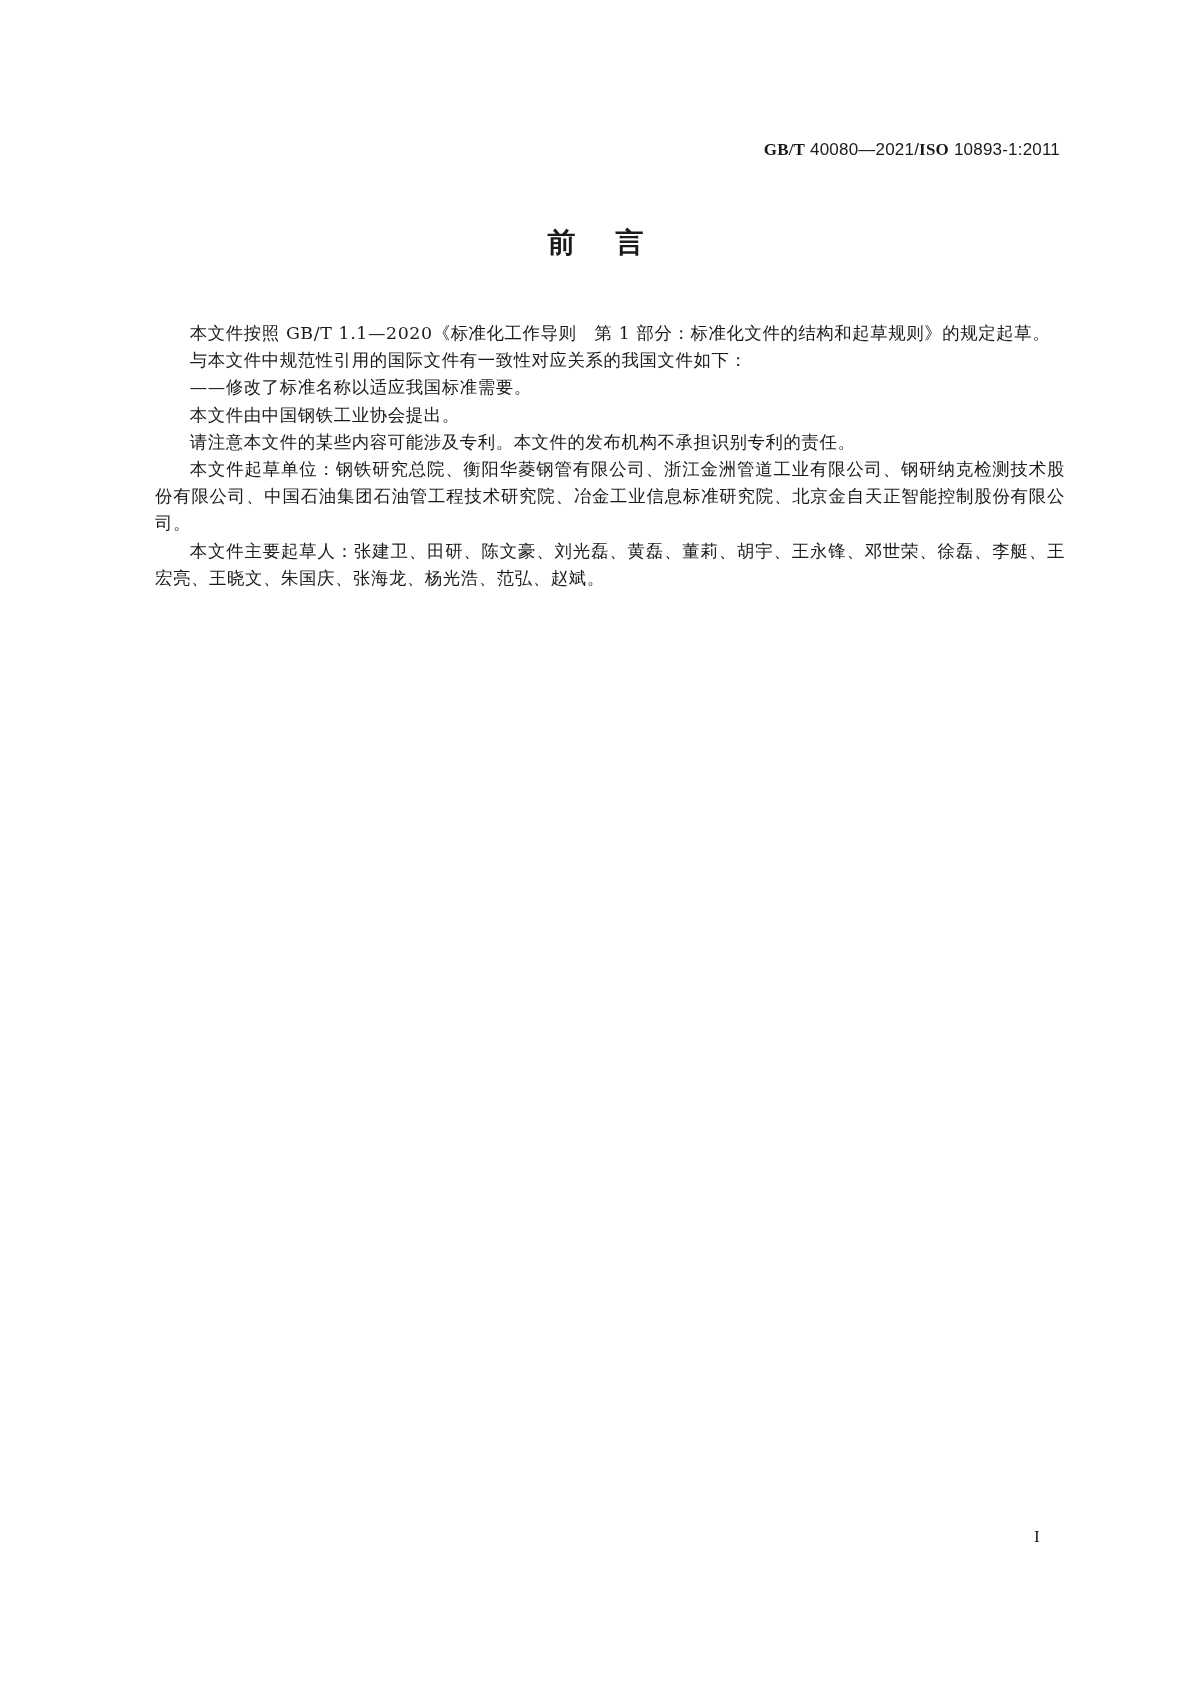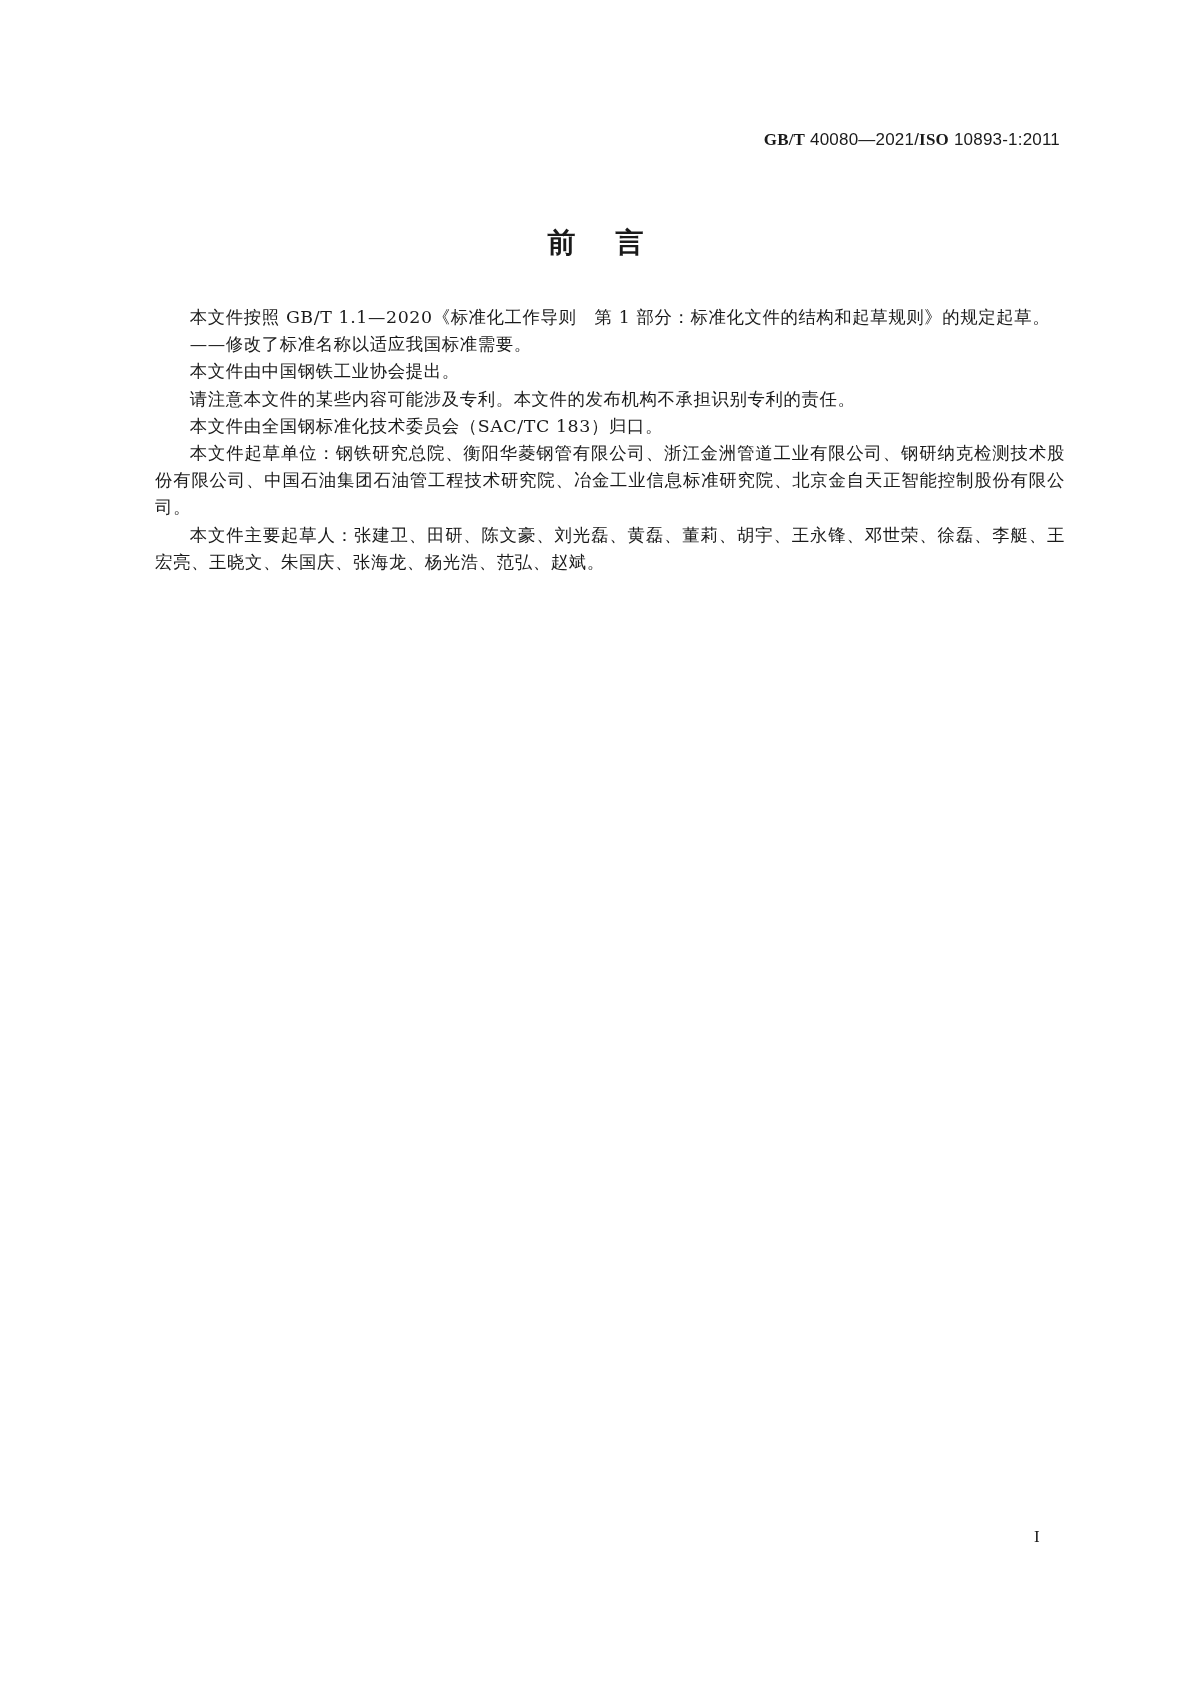--- a/index.html
+++ b/index.html
@@ -10,21 +10,21 @@
     body {
       width: 1191px;
       height: 1684px;
       position: relative;
       overflow: hidden;
       color: #1a1a1a;
       font-family: "DejaVu Serif", "Liberation Serif", serif;
     }
     .header-std {
       position: absolute;
-      top: 130px;
+      top: 140px;
       right: 131px;
       font-size: 17px;
       letter-spacing: 0.2px;
       white-space: nowrap;
       font-family: "Liberation Sans", "DejaVu Sans", sans-serif;
     }
     .header-std .b {
       font-weight: bold;
       font-family: "Liberation Serif", "DejaVu Serif", serif;
     }
@@ -35,21 +35,21 @@
       width: 1191px;
       text-align: center;
       font-size: 28px;
       font-weight: bold;
       letter-spacing: 40px;
       text-indent: 40px;
       font-family: "DejaVu Sans", sans-serif;
     }
     .body-text {
       position: absolute;
-      top: 304px;
+      top: 320px;
       left: 155px;
       width: 910px;
       font-size: 17.4px;
       line-height: 27.2px;
       letter-spacing: 0.6px;
     }
     .body-text p {
       margin: 0;
       text-align: justify;
       text-align-last: left;
@@ -67,21 +67,21 @@
 <body>
 
 <div class="header-std">
   <span class="b">GB/T</span><span> 40080—2021/</span><span class="b">ISO</span><span> 10893-1:2011</span>
 </div>
 
 <div class="title">前言</div>
 
 <div class="body-text">
   <p class="indent">本文件按照 GB/T 1.1—2020《标准化工作导则　第 1 部分：标准化文件的结构和起草规则》的规定起草。</p>
+  <p class="indent">与本文件中规范性引用的国际文件有一致性对应关系的我国文件如下：</p>
   <p class="indent">——修改了标准名称以适应我国标准需要。</p>
   <p class="indent">本文件由中国钢铁工业协会提出。</p>
   <p class="indent">请注意本文件的某些内容可能涉及专利。本文件的发布机构不承担识别专利的责任。</p>
-  <p class="indent">本文件由全国钢标准化技术委员会（SAC/TC 183）归口。</p>
   <p class="indent">本文件起草单位：钢铁研究总院、衡阳华菱钢管有限公司、浙江金洲管道工业有限公司、钢研纳克检测技术股份有限公司、中国石油集团石油管工程技术研究院、冶金工业信息标准研究院、北京金自天正智能控制股份有限公司。</p>
   <p class="indent">本文件主要起草人：张建卫、田研、陈文豪、刘光磊、黄磊、董莉、胡宇、王永锋、邓世荣、徐磊、李艇、王宏亮、王晓文、朱国庆、张海龙、杨光浩、范弘、赵斌。</p>
 </div>
 
 <div class="pagenum">I</div>
 
 </body></html>

